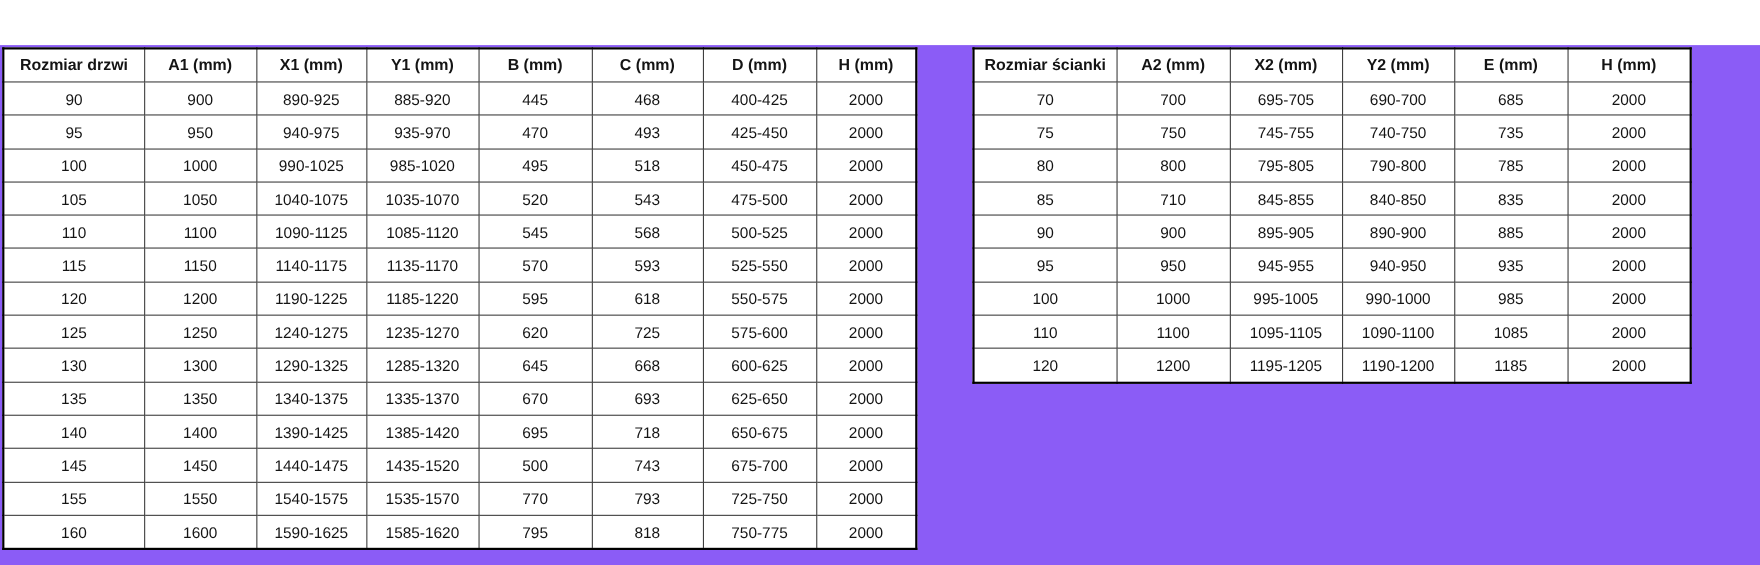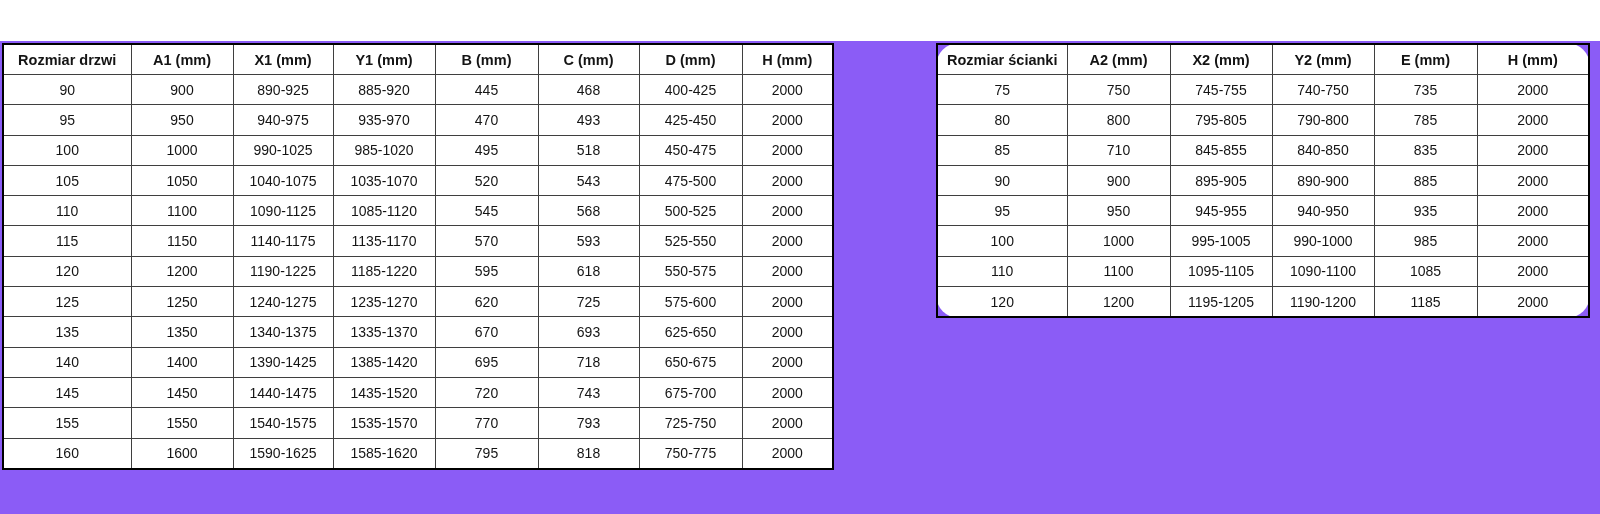--- a/index.html
+++ b/index.html
@@ -18,21 +18,21 @@
   }
   table.spec-table {
     position: absolute;
     top: 2px;
     border-collapse: collapse;
     table-layout: fixed;
     background: #ffffff;
     border: 2px solid #000000;
   }
   table.doors  { left: 2px;   width: 830px; }
-  table.walls  { left: 936px; width: 652px; border-radius: 23px; }
+  table.walls  { left: 884px; width: 652px; }
   .spec-table th, .spec-table td {
     border: 1px solid #3f3f3f;
     text-align: center;
     vertical-align: middle;
     color: #141414;
     padding: 0 2px;
     overflow: hidden;
     white-space: nowrap;
   }
   .spec-table th {
@@ -165,20 +165,30 @@
           <td>125</td>
           <td>1250</td>
           <td>1240-1275</td>
           <td>1235-1270</td>
           <td>620</td>
           <td>725</td>
           <td>575-600</td>
           <td>2000</td>
         </tr>
         <tr>
+          <td>130</td>
+          <td>1300</td>
+          <td>1290-1325</td>
+          <td>1285-1320</td>
+          <td>645</td>
+          <td>668</td>
+          <td>600-625</td>
+          <td>2000</td>
+        </tr>
+        <tr>
           <td>135</td>
           <td>1350</td>
           <td>1340-1375</td>
           <td>1335-1370</td>
           <td>670</td>
           <td>693</td>
           <td>625-650</td>
           <td>2000</td>
         </tr>
         <tr>
@@ -189,21 +199,21 @@
           <td>695</td>
           <td>718</td>
           <td>650-675</td>
           <td>2000</td>
         </tr>
         <tr>
           <td>145</td>
           <td>1450</td>
           <td>1440-1475</td>
           <td>1435-1520</td>
-          <td>720</td>
+          <td>500</td>
           <td>743</td>
           <td>675-700</td>
           <td>2000</td>
         </tr>
         <tr>
           <td>155</td>
           <td>1550</td>
           <td>1540-1575</td>
           <td>1535-1570</td>
           <td>770</td>
@@ -238,20 +248,28 @@
           <th>Rozmiar ścianki</th>
           <th>A2 (mm)</th>
           <th>X2 (mm)</th>
           <th>Y2 (mm)</th>
           <th>E (mm)</th>
           <th>H (mm)</th>
         </tr>
     </thead>
     <tbody>
         <tr>
+          <td>70</td>
+          <td>700</td>
+          <td>695-705</td>
+          <td>690-700</td>
+          <td>685</td>
+          <td>2000</td>
+        </tr>
+        <tr>
           <td>75</td>
           <td>750</td>
           <td>745-755</td>
           <td>740-750</td>
           <td>735</td>
           <td>2000</td>
         </tr>
         <tr>
           <td>80</td>
           <td>800</td>

